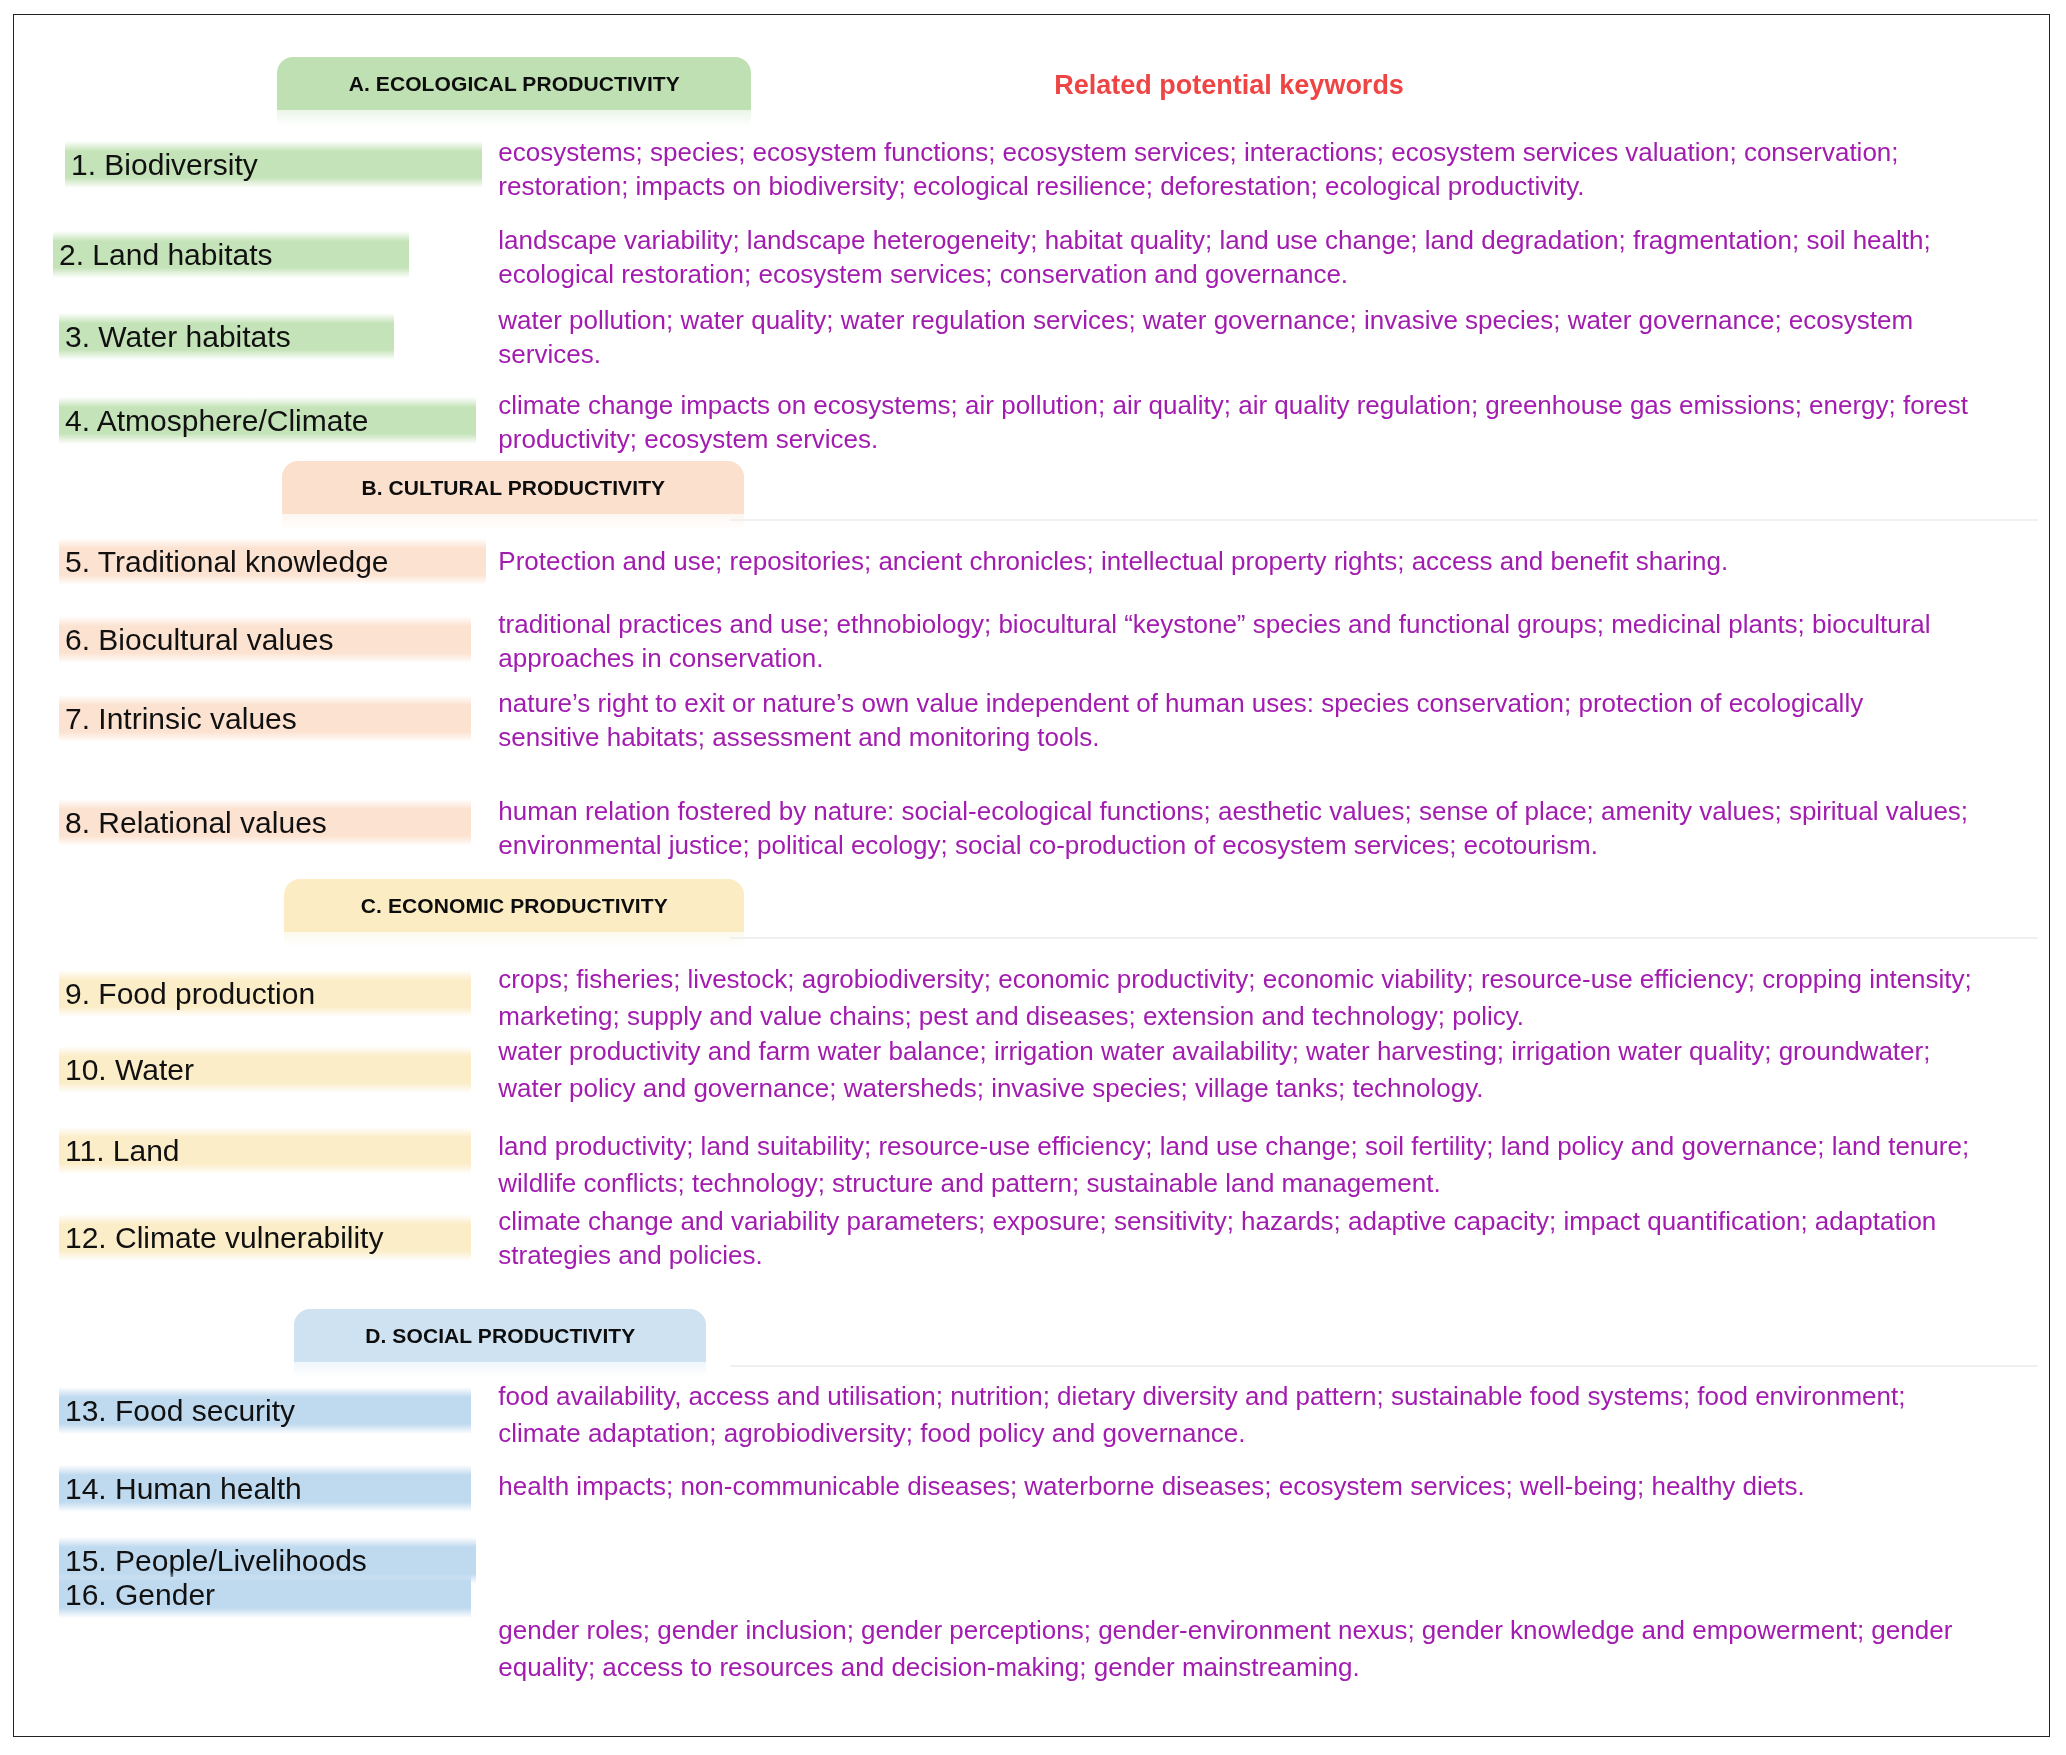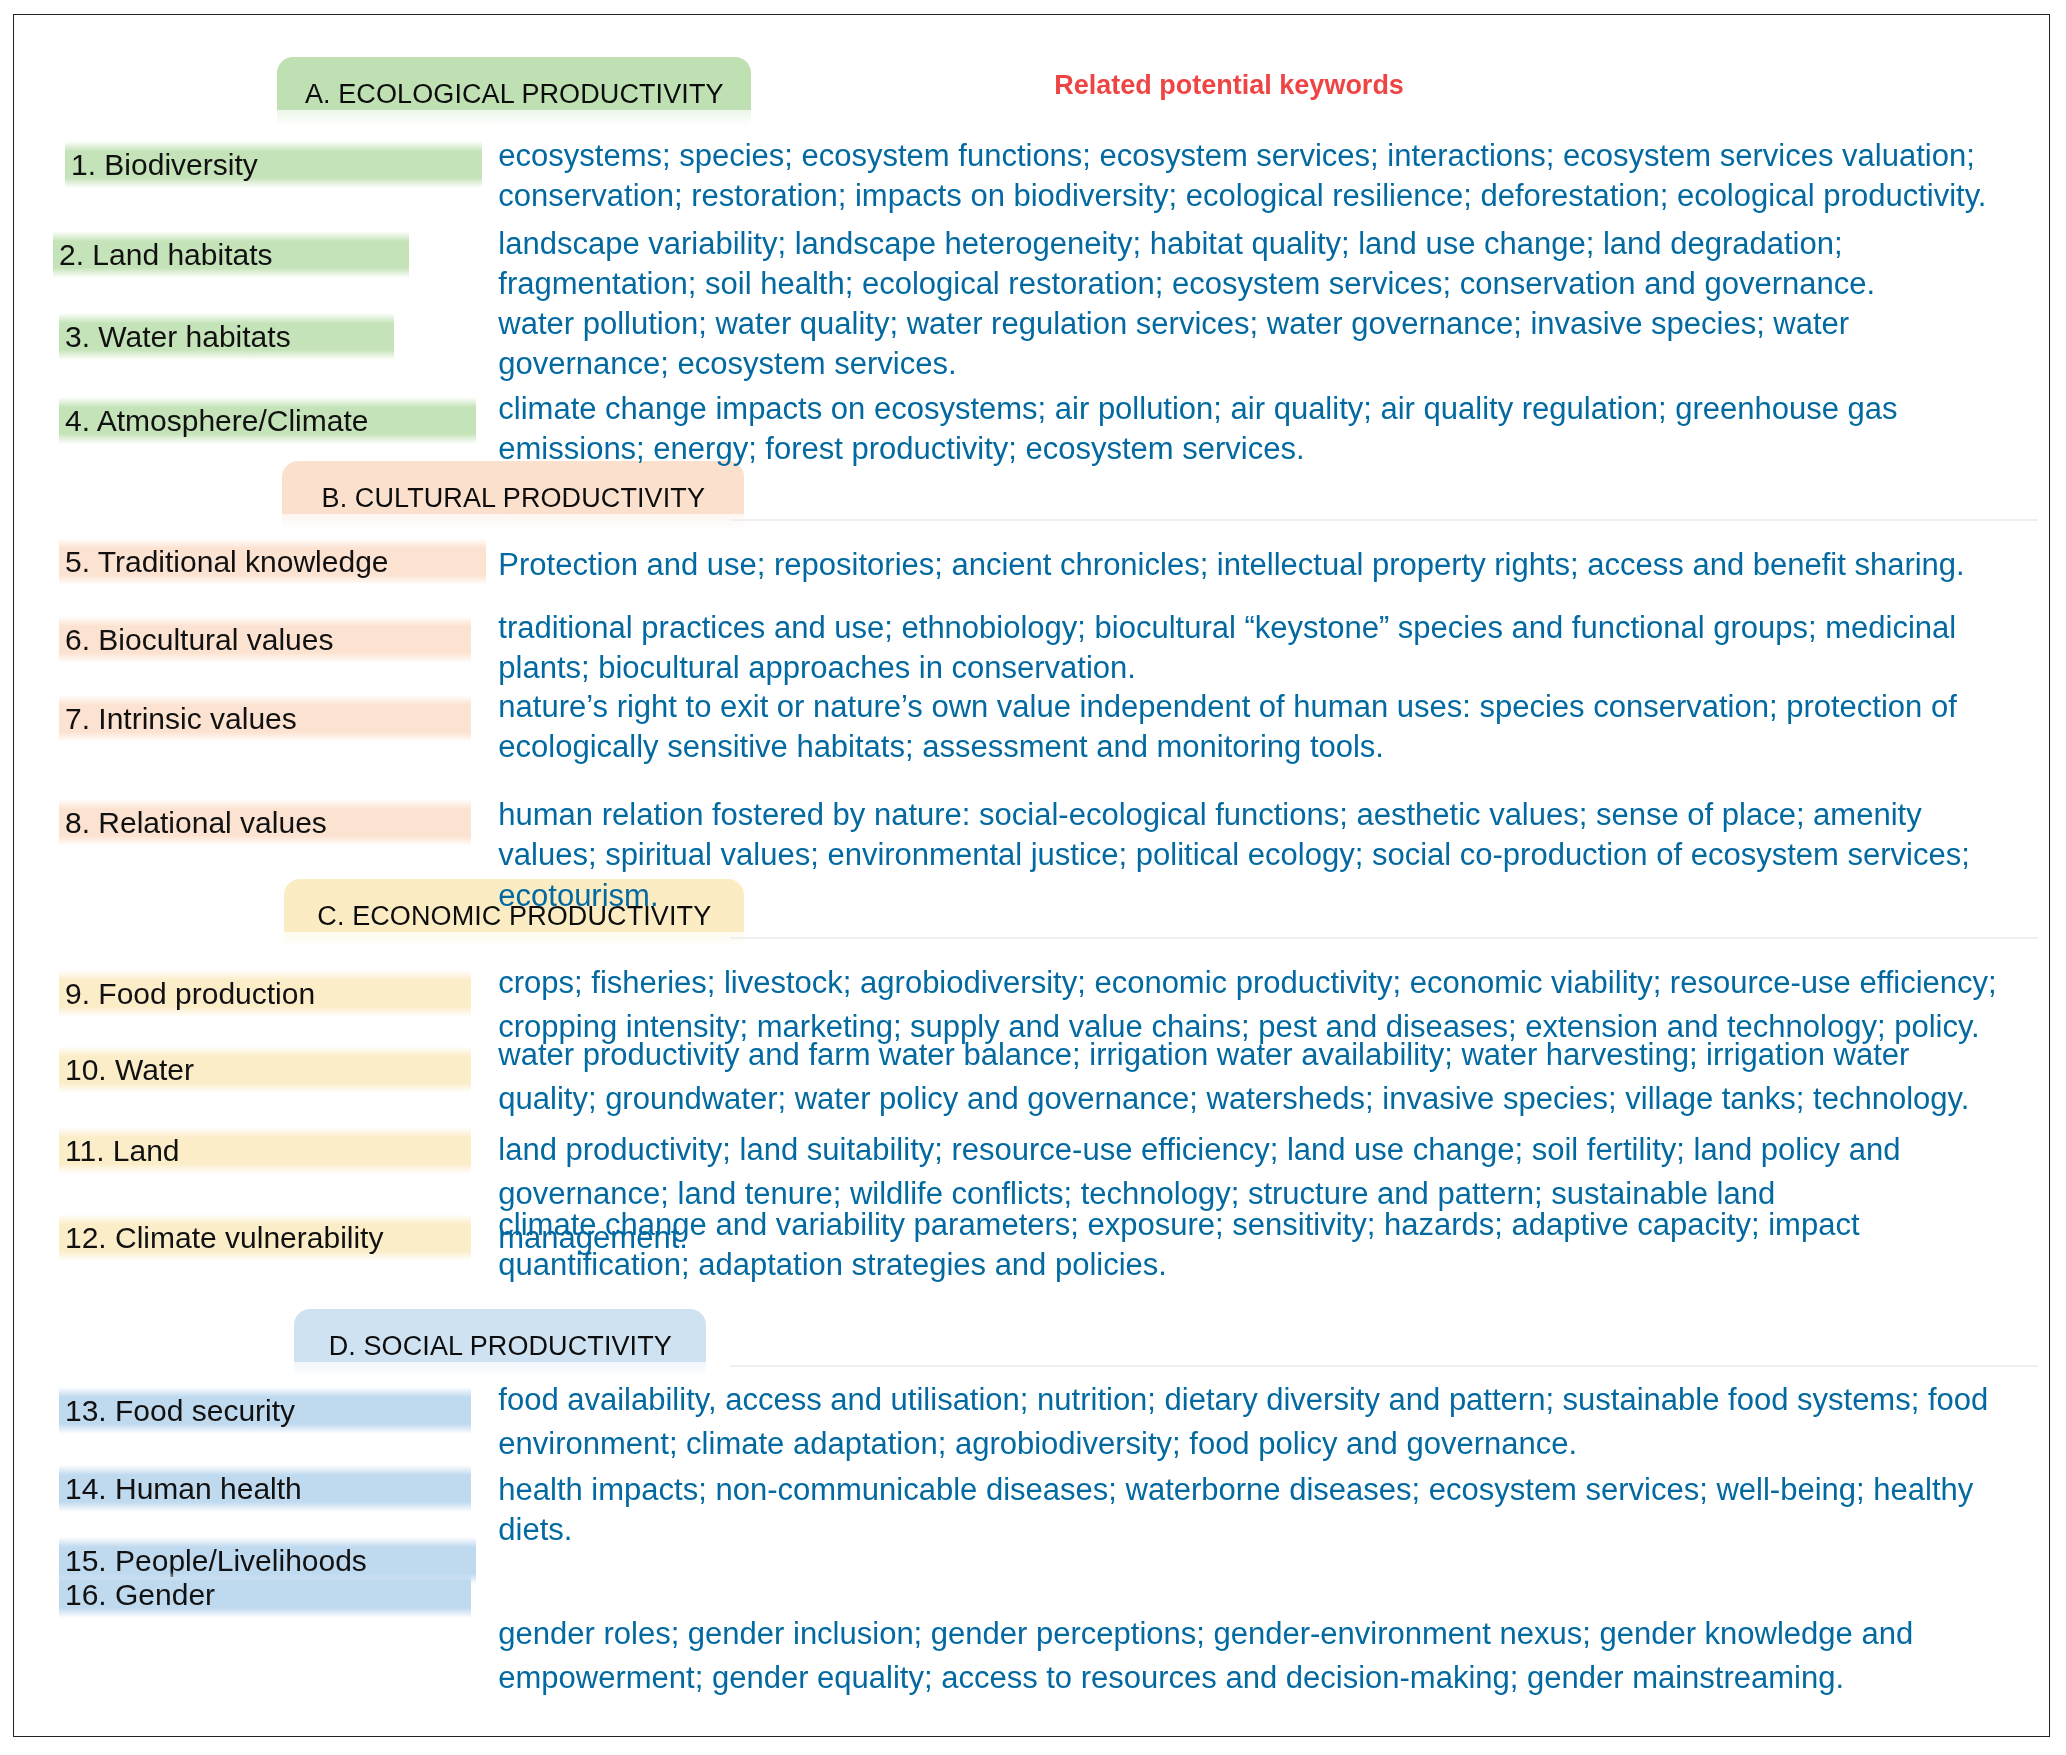--- a/index.html
+++ b/index.html
@@ -16,23 +16,23 @@
     box-sizing:border-box;
     background:#ffffff;
     overflow:hidden;
   }
 
   
   .banner{
     position:absolute;
     height:53px;
     border-radius:16px 16px 0 0;
-    display:flex;align-items:flex-end;justify-content:center;
-    font-weight:normal;
-    font-size:27px;
+    display:flex;align-items:center;justify-content:center;
+    font-weight:bold;
+    font-size:21px;
     letter-spacing:0.1px;
     color:#0d0d0d;
     white-space:nowrap;
     box-sizing:border-box;
     padding:0 14.2px;
   }
   .banner .shine{
     position:absolute;left:0;right:0;bottom:-16px;height:16px;
     border-radius:0 0 6.6px 6.6px;
     opacity:.30;
@@ -56,23 +56,23 @@
     color:#111111;
     white-space:nowrap;
     padding-left:5.7px;
     box-sizing:border-box;
     border-radius:1.9px;
   }
 
   
   .kw{
     position:absolute;
-    font-size:31px;
+    font-size:26px;
     line-height:1.30;
-    color:#0369a1;
+    color:#a21caf;
     text-align:left;
   }
 
   
   .divider{
     position:absolute;
     height:1.4px;
     background:#f0f0f0;
   }
 

